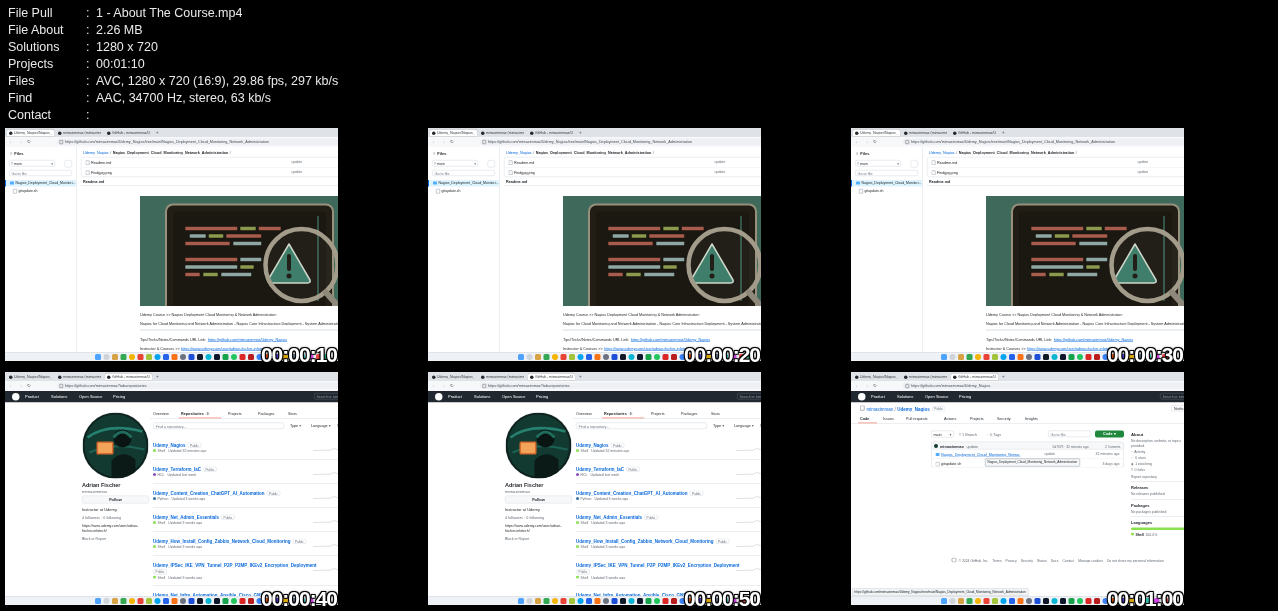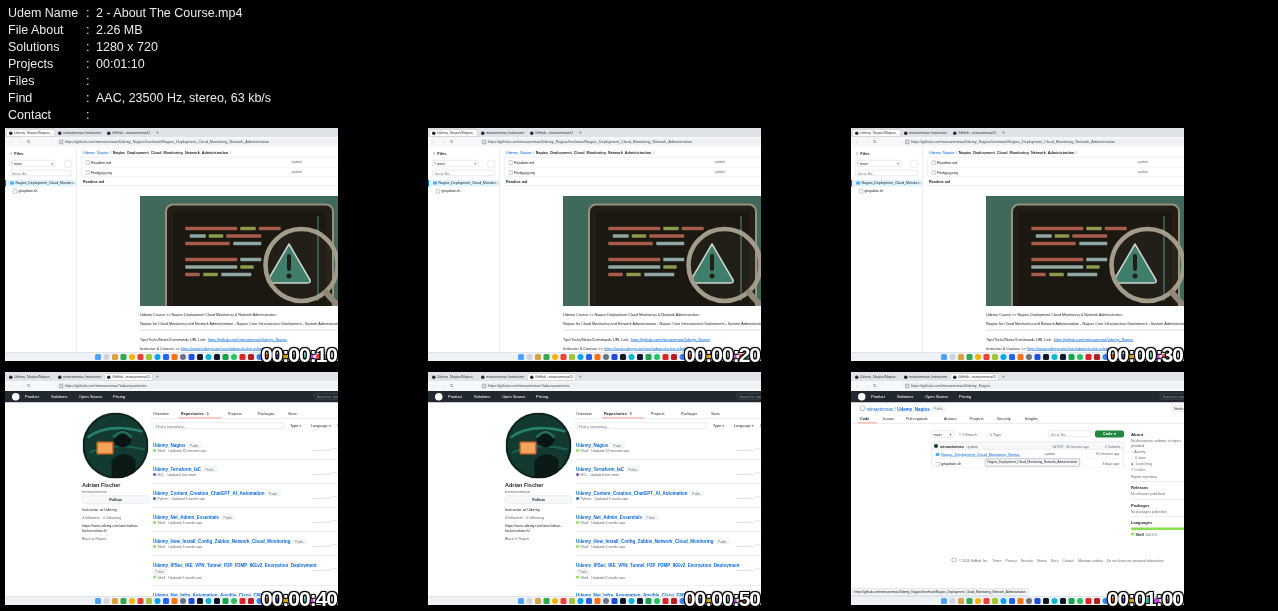--- a/index.html
+++ b/index.html
@@ -44,47 +44,48 @@
   .taskbar{position:absolute;left:0;height:18px;background:#eef1f5;border-top:1px solid #d3d7dd;}
   .tico{position:absolute;top:3px;width:12px;height:12px;border-radius:3px;}
   .scroll{position:absolute;width:6px;background:#f1f3f5;}
   .sthumb{position:absolute;width:6px;background:#c1c7cf;border-radius:3px;}
 </style>
 </head>
 <body>
 
 <div id="meta">
     <div class="mrow">
-      <span class="mlabel">Udem Name</span>
+      <span class="mlabel">File Pull</span>
       <span class="mcolon">:</span>
-      <span>2 - About The Course.mp4</span>
+      <span>1 - About The Course.mp4</span>
     </div>
     <div class="mrow">
       <span class="mlabel">File About</span>
       <span class="mcolon">:</span>
       <span>2.26 MB</span>
     </div>
     <div class="mrow">
       <span class="mlabel">Solutions</span>
       <span class="mcolon">:</span>
       <span>1280 x 720</span>
     </div>
     <div class="mrow">
       <span class="mlabel">Projects</span>
       <span class="mcolon">:</span>
       <span>00:01:10</span>
     </div>
     <div class="mrow">
       <span class="mlabel">Files</span>
       <span class="mcolon">:</span>
+      <span>AVC, 1280 x 720 (16:9), 29.86 fps, 297 kb/s</span>
     </div>
     <div class="mrow">
       <span class="mlabel">Find</span>
       <span class="mcolon">:</span>
-      <span>AAC, 23500 Hz, stereo, 63 kb/s</span>
+      <span>AAC, 34700 Hz, stereo, 63 kb/s</span>
     </div>
     <div class="mrow">
       <span class="mlabel">Contact</span>
       <span class="mcolon">:</span>
       <span></span>
     </div>
   </div>
 <div id="grid">
     <div class="thumb">
       <div class="inner">

